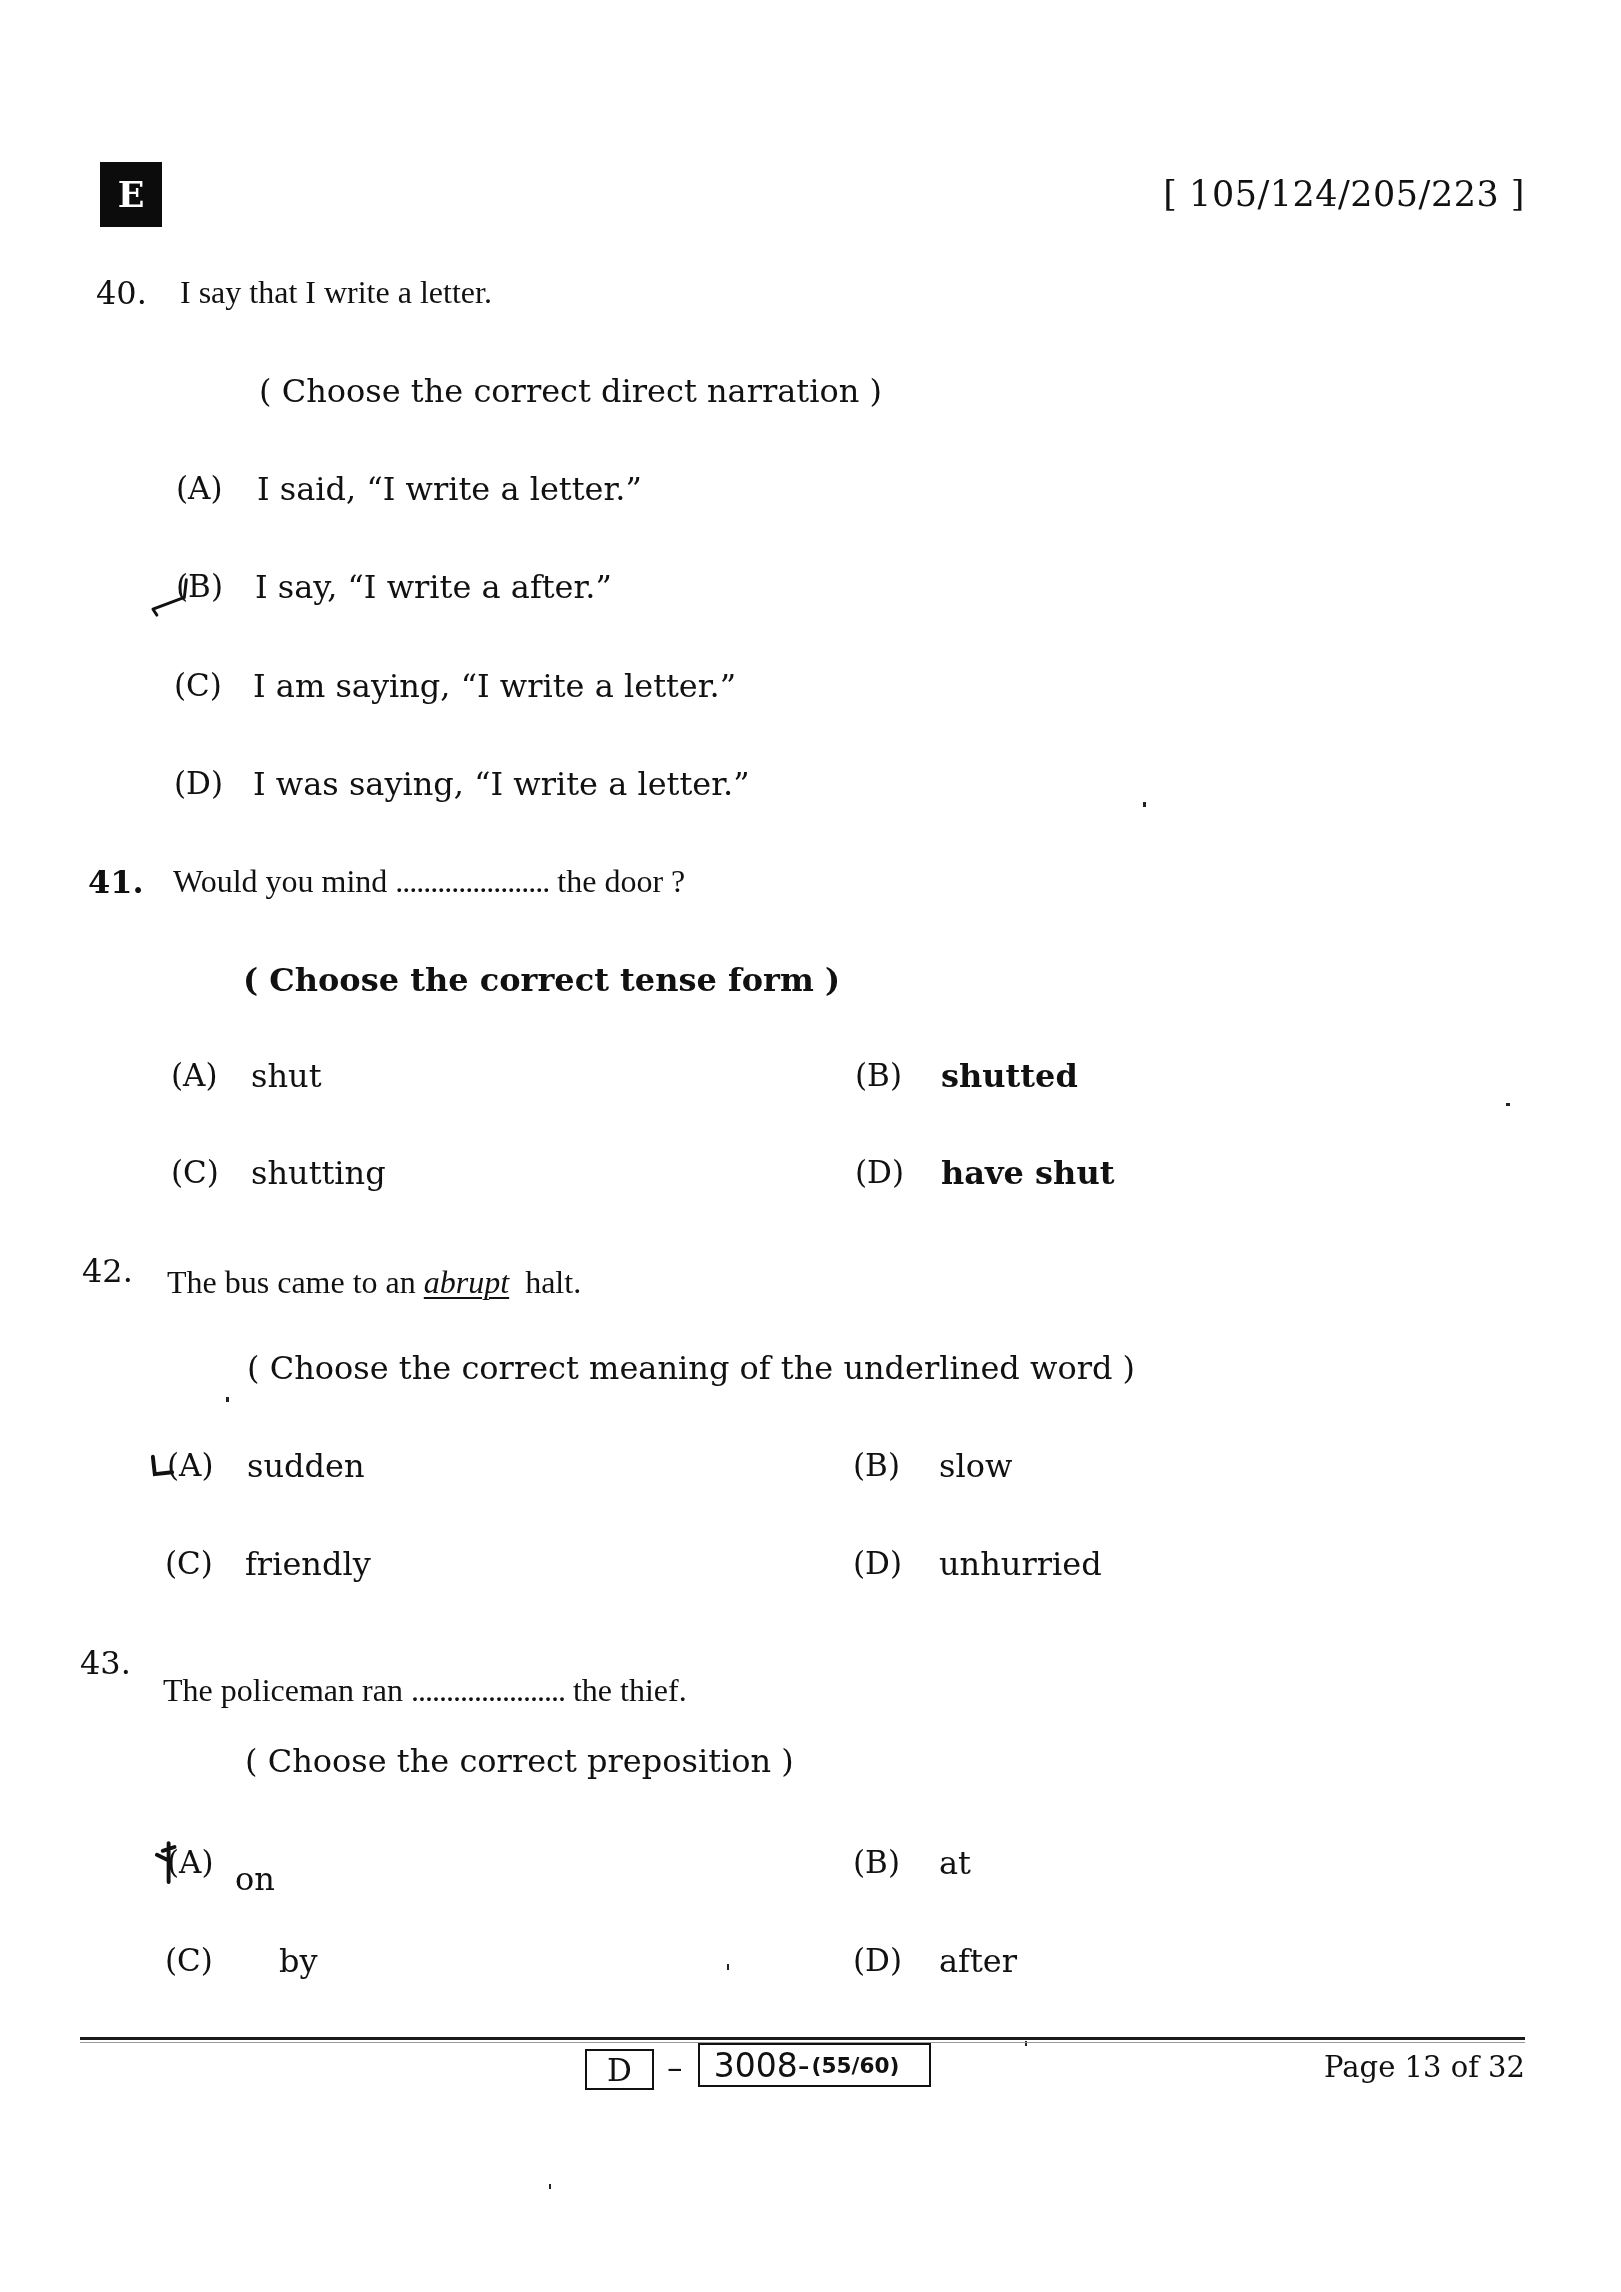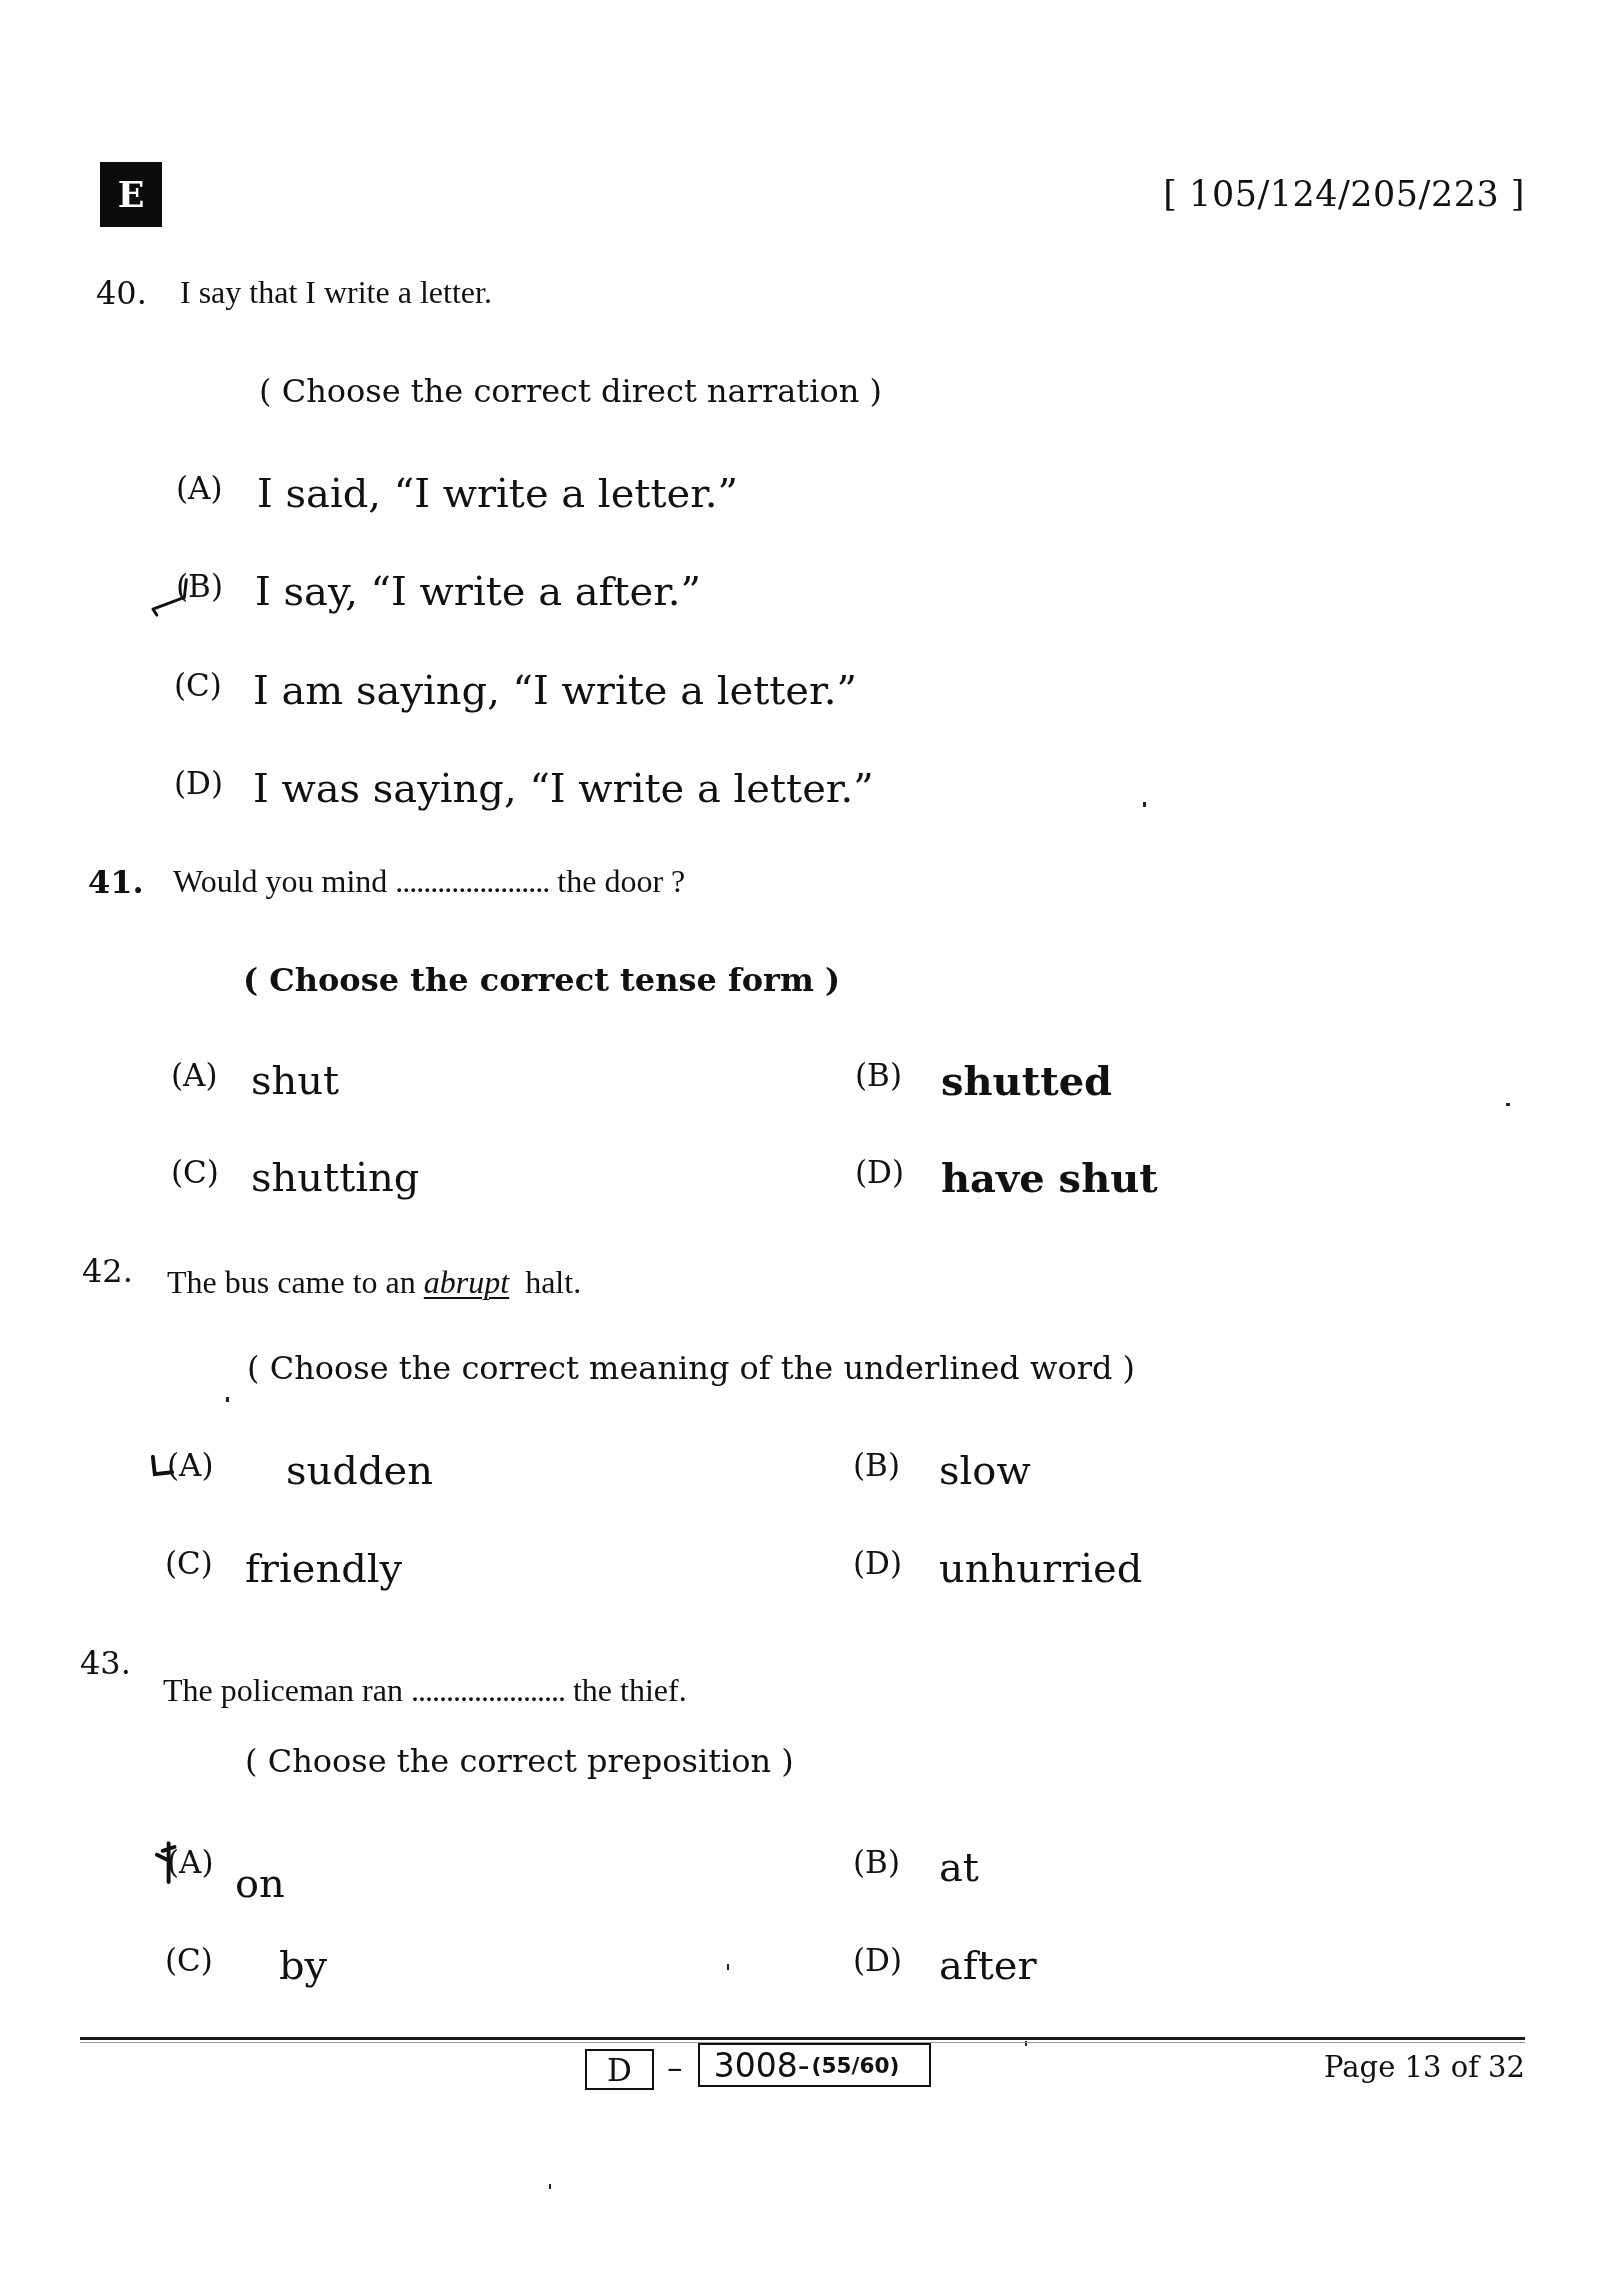--- a/index.html
+++ b/index.html
@@ -16,21 +16,21 @@
     display: flex; align-items: center; justify-content: center;
   }
   .paper-code {
     position: absolute; right: 96px; top: 174px;
     font-family: "DejaVu Serif", serif; font-size: 35px; letter-spacing: 0.5px;
   }
   .qnum { font-size: 32px; font-family: "DejaVu Serif", serif; }
   .qtext { font-size: 32px; font-family: Liberation Serif, serif; }
   .instr { font-size: 32px; font-family: "DejaVu Serif", serif; }
   .optlabel { font-size: 31px; font-family: "DejaVu Serif", serif; }
-  .opttext { font-size: 40px; font-family: "DejaVu Serif", serif; }
+  .opttext { font-size: 32px; font-family: "DejaVu Serif", serif; }
   .bold { font-weight: bold; }
   .uword { font-style: italic; text-decoration: underline; text-decoration-thickness: 2px; text-underline-offset: 3.9px; }
   .mark { position: absolute; }
   .footer-rule {
     position: absolute; left: 80px; top: 2037px; width: 1445px; height: 2.9px; background: #1a1a1a;
   }
   .footer-rule2 {
     position: absolute; left: 80px; top: 2042px; width: 1445px; height: 1px; background: #999;
   }
   .set-box {
@@ -122,21 +122,21 @@
     <span>halt.</span>
   </span>
   <span class="abs instr" style="left:247px; top:1349px;">( Choose the correct meaning of the underlined word )</span>
   <span class="stray" style="left:226px; top:1397px; width:2.9px; height:4.9px;"></span>
 
   <div>
     <svg class="mark" style="left:149px; top:1445px;" width="29" height="39" viewBox="0 0 30 40">
       <path d="M4 12 L6 30 L24 28" stroke="#111" stroke-width="4" fill="none" stroke-linecap="round"></path>
     </svg>
     <span class="abs optlabel" style="left:167px; top:1447px;">(A)</span>
-    <span class="abs opttext" style="left:247px; top:1447px;margin-left:39px;">sudden</span>
+    <span class="abs opttext" style="left:247px; top:1447px;">sudden</span>
   </div>
   <div>
     <span class="abs optlabel" style="left:853px; top:1447px;">(B)</span>
     <span class="abs opttext" style="left:939px; top:1447px;">slow</span>
   </div>
   <div>
     <span class="abs optlabel" style="left:165px; top:1545px;">(C)</span>
     <span class="abs opttext" style="left:245px; top:1545px;">friendly</span>
   </div>
   <div>

